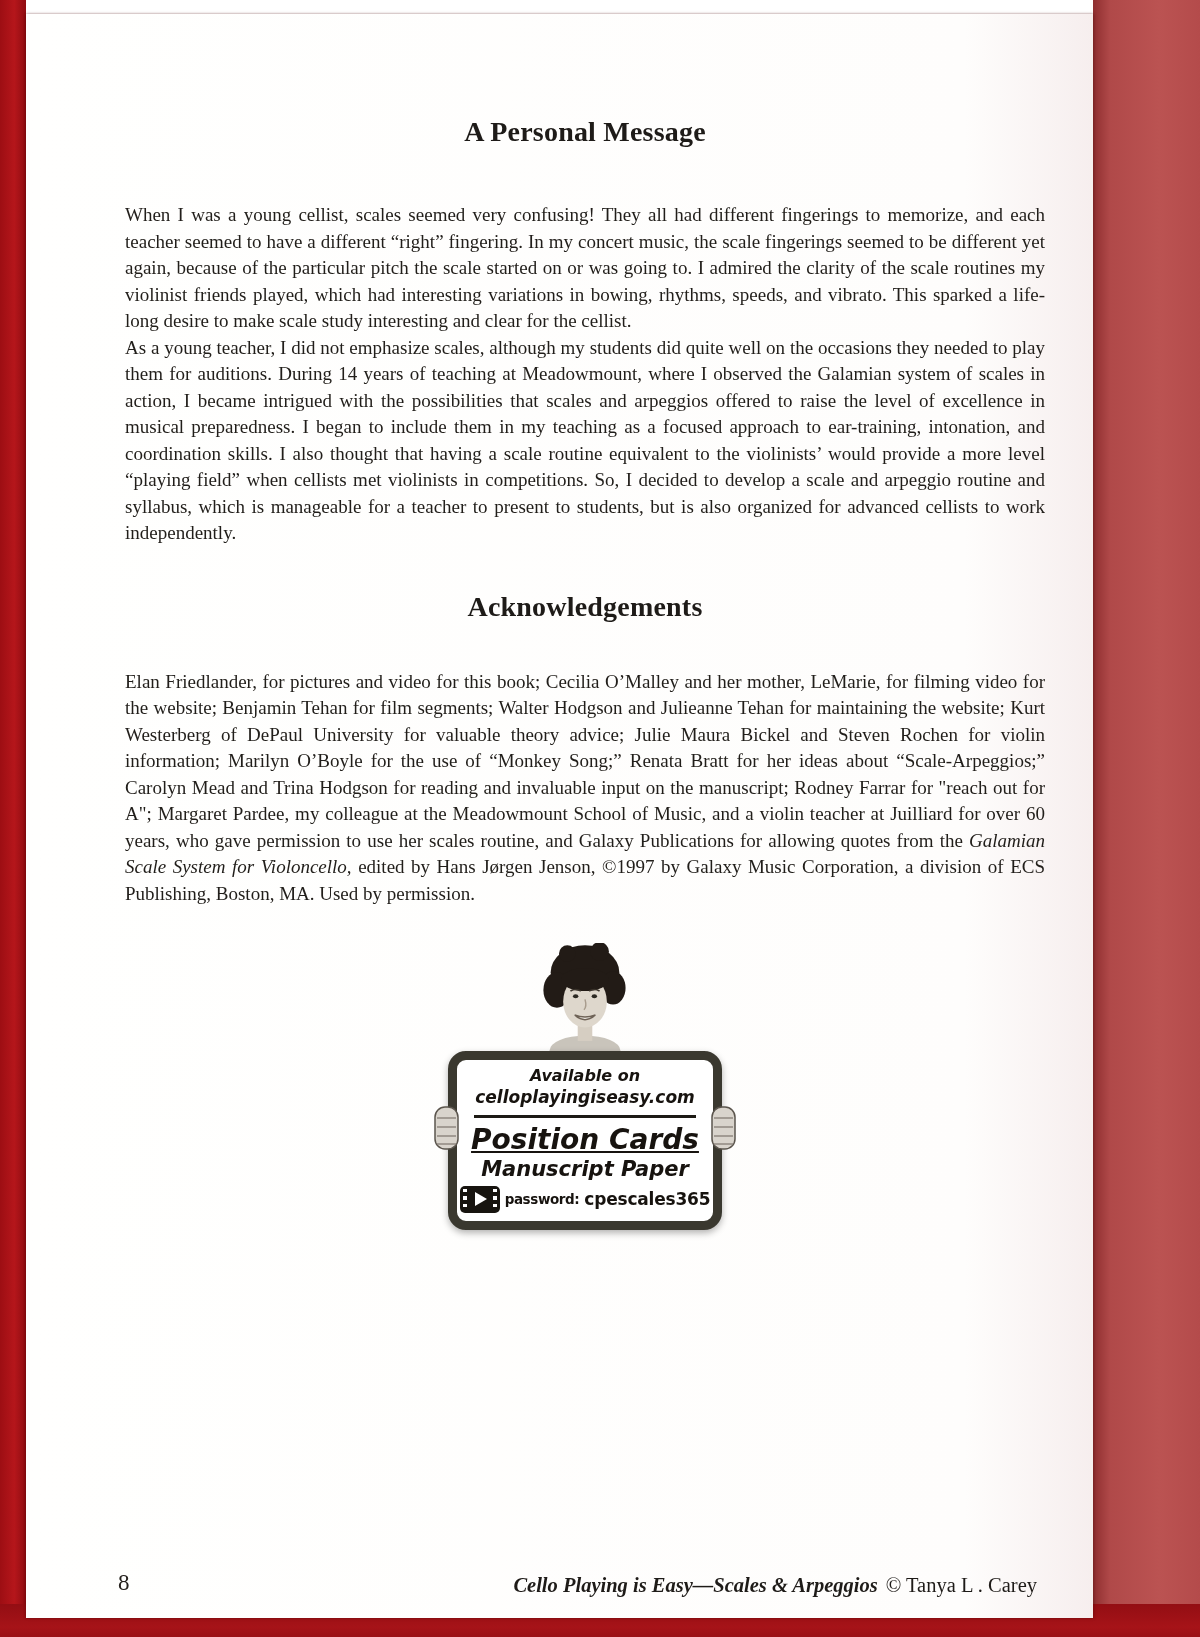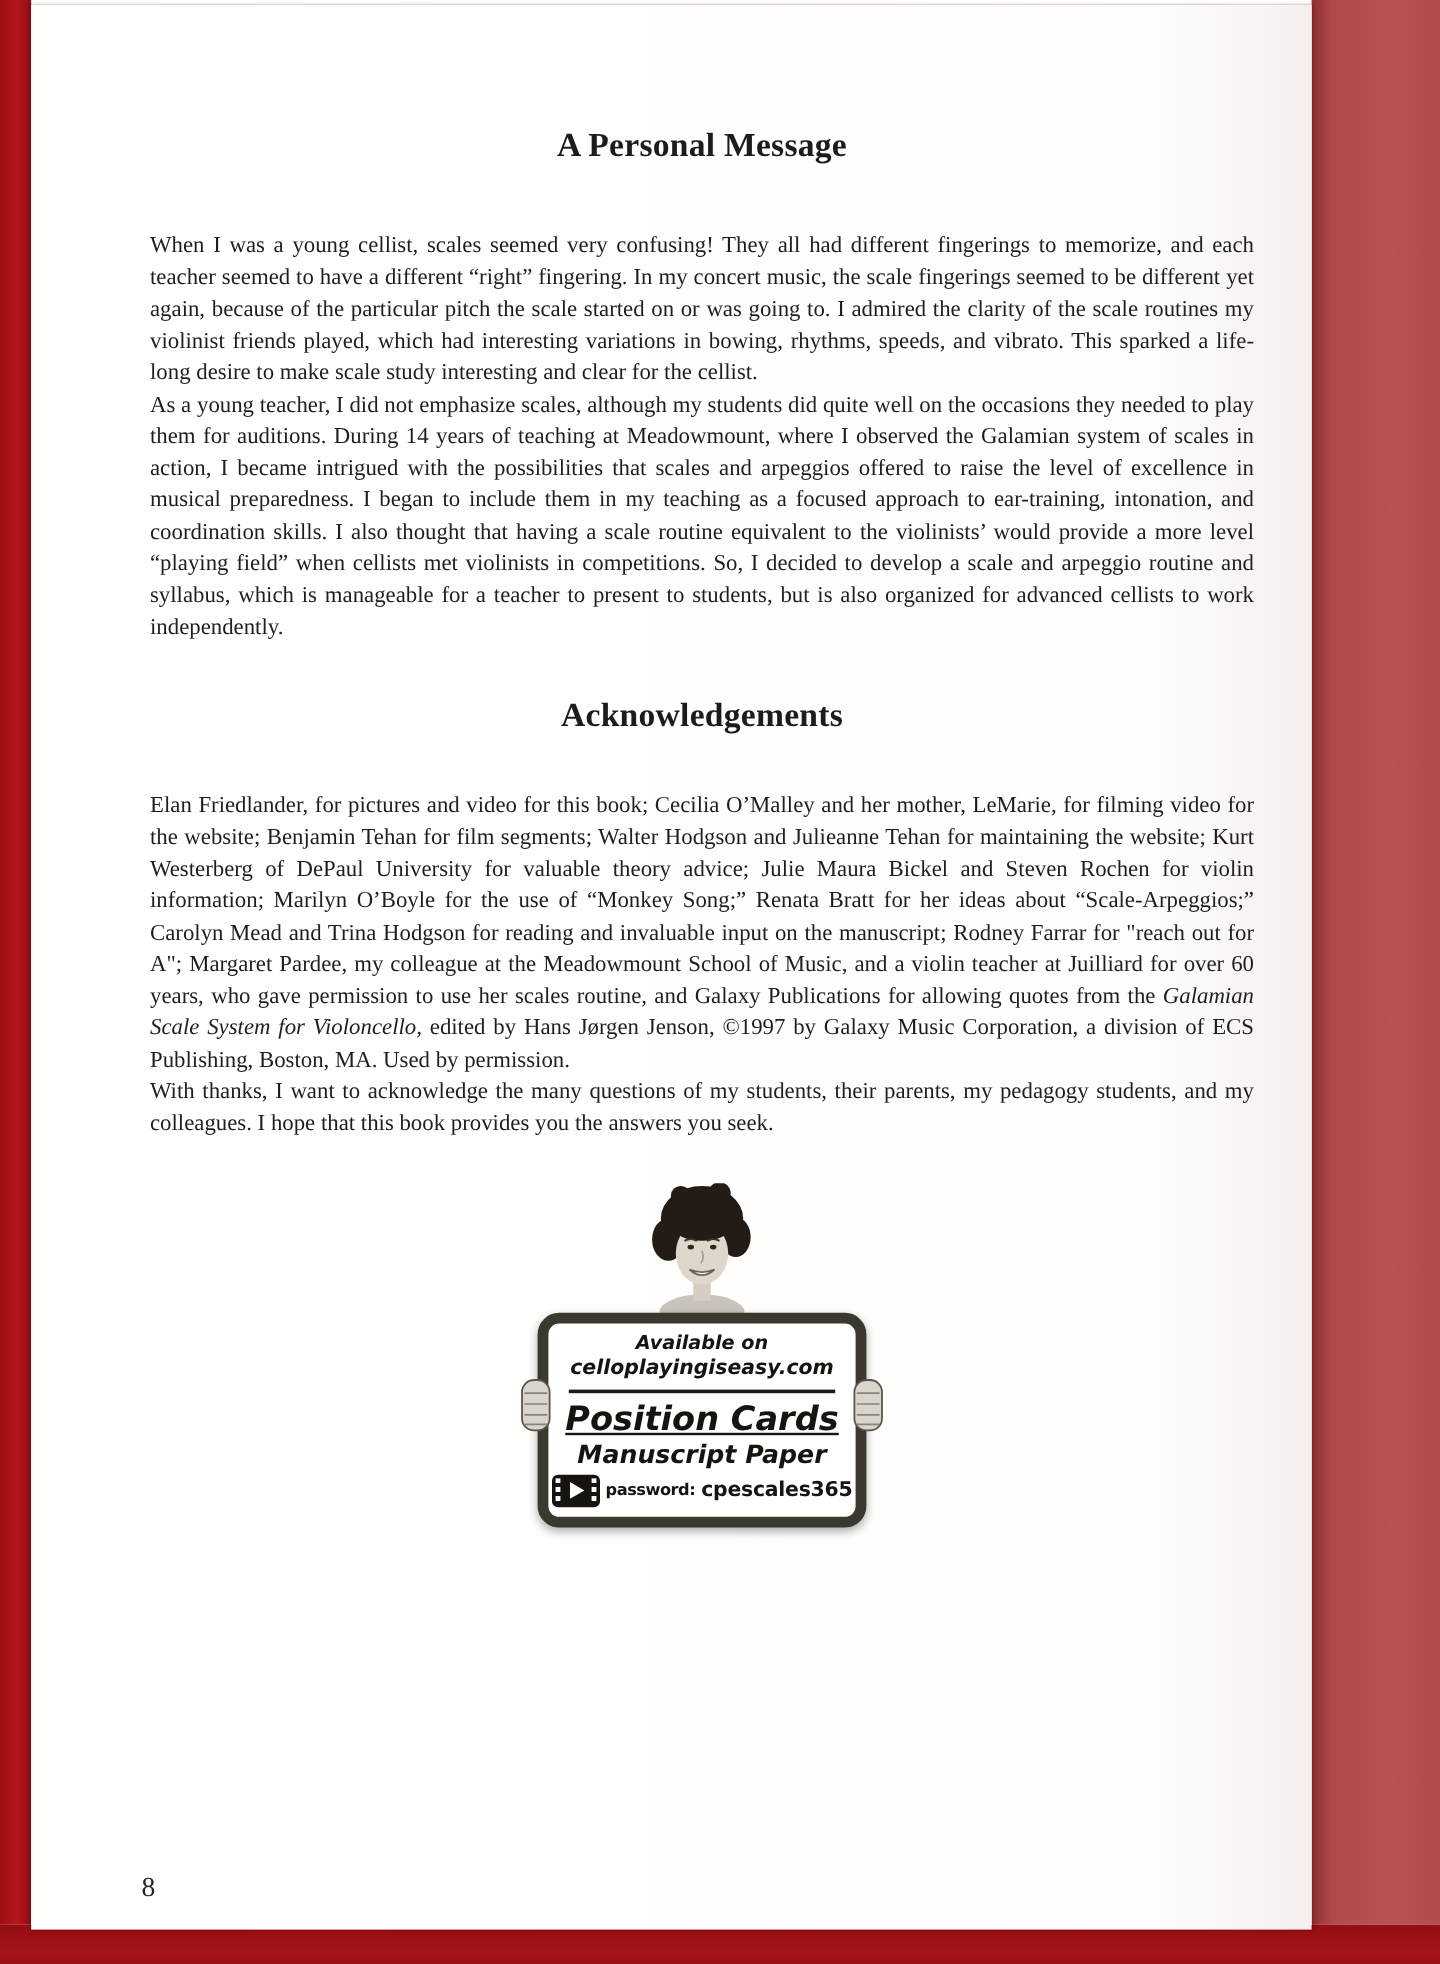--- a/index.html
+++ b/index.html
@@ -11,21 +11,21 @@
   
   .edge{position:absolute;}
   .edge-left{left:0;top:0;width:26px;height:1604px;
     background:linear-gradient(to right,#9d0e13,#b5161b 55%,#8f0c11 100%);}
   .edge-right{right:0;top:0;width:107px;height:1604px;
     background:linear-gradient(to right,#8e2e2f 0,#b04949 16%,#bb5352 62%,#b44b4b 100%);}
   .edge-bottom{left:0;bottom:0;width:1200px;height:33px;
     background:linear-gradient(to bottom,#930e13,#a61318 70%,#9a1015);}
   
   .page{
-    position:absolute;left:26px;top:4px;width:1067px;height:1604px;
+    position:absolute;left:26px;top:14px;width:1067px;height:1604px;
     background:linear-gradient(to right,#fffffe 0%,#fefdfc 88%,#f6eeee 100%);
     box-shadow:1px 0 3px rgba(70,5,5,.35), -1px 0 2px rgba(70,5,5,.25);
   }
   .content{padding:102px 48px 0 99px;}
   .h-main{font-size:28px;font-weight:bold;text-align:center;margin:0 0 54px 0;letter-spacing:.2px;}
   .h-ack{font-size:28px;font-weight:bold;text-align:center;margin:44px 0 46px 0;letter-spacing:.2px;}
   p.body{font-size:19px;line-height:26.5px;text-align:justify;margin:0;color:#211e1a;}
   .p2{margin-top:34px;}
   .p-short{margin-top:7px;text-align:left;}
   .intro{text-align:left;}
@@ -79,21 +79,20 @@
     <p class="body p1">When I was a young cellist, scales seemed very confusing! They all had different fingerings to memorize, and each teacher seemed to have a different “right” fingering. In my concert music, the scale fingerings seemed to be different yet again, because of the particular pitch the scale started on or was going to. I admired the clarity of the scale routines my violinist friends played, which had interesting variations in bowing, rhythms, speeds, and vibrato. This sparked a life-long desire to make scale study interesting and clear for the cellist.</p>
 
     <p class="body p2">As a young teacher, I did not emphasize scales, although my students did quite well on the occasions they needed to play them for auditions. During 14 years of teaching at Meadowmount, where I observed the Galamian system of scales in action, I became intrigued with the possibilities that scales and arpeggios offered to raise the level of excellence in musical preparedness. I began to include them in my teaching as a focused approach to ear-training, intonation, and coordination skills. I also thought that having a scale routine equivalent to the violinists’ would provide a more level “playing field” when cellists met violinists in competitions. So, I decided to develop a scale and arpeggio routine and syllabus, which is manageable for a teacher to present to students, but is also organized for advanced cellists to work independently.</p>
 
 
     <h2 class="h-ack">Acknowledgements</h2>
 
 
     <p class="body credits"><span>Elan Friedlander, for pictures and video for this book; Cecilia O’Malley and her mother, LeMarie, for filming video for the website; Benjamin Tehan for film segments; Walter Hodgson and Julieanne Tehan for maintaining the website; Kurt Westerberg of DePaul University for valuable theory advice; Julie Maura Bickel and Steven Rochen for violin information; Marilyn O’Boyle for the use of “Monkey Song;” Renata Bratt for her ideas about “Scale-Arpeggios;” Carolyn Mead and Trina Hodgson for reading and invaluable input on the manuscript; Rodney Farrar for "reach out for A"; Margaret Pardee, my colleague at the Meadowmount School of Music, and a violin teacher at Juilliard for over 60 years, who gave permission to use her scales routine, and Galaxy Publications for allowing quotes from the </span><span class="em">Galamian Scale System for Violoncello,</span><span> edited by Hans Jørgen Jenson, ©1997 by Galaxy Music Corporation, a division of ECS Publishing, Boston, MA. Used by permission.</span></p>
 
-    <p class="body thanks">With thanks, I want to acknowledge the many questions of my students, their parents, my pedagogy students, and my colleagues. I hope that this book provides you the answers you seek.</p>
 
     <figure class="promo">
 
       <svg class="head-svg" viewBox="0 0 100 115">
         <ellipse cx="50" cy="103" rx="34" ry="14" fill="#c9c4bb"></ellipse>
         <rect x="43" y="76" width="14" height="18" fill="#d6cec2"></rect>
         <ellipse cx="50" cy="28" rx="33" ry="26" fill="#221b16"></ellipse>
         <ellipse cx="23" cy="45" rx="13" ry="17" fill="#221b16"></ellipse>
         <ellipse cx="77" cy="43" rx="12" ry="16" fill="#221b16"></ellipse>
         <circle cx="33" cy="10" r="8" fill="#221b16"></circle>
@@ -140,13 +139,16 @@
             </span>
             <span class="pw-label">password:</span>
             <span class="pw-value">cpescales365</span>
           </div>
         </div>
       </div>
     </figure>
   </div>
 
   <div class="footer-num">8</div>
+  <div class="footer-right">
+    <span class="footer-title">Cello Playing is Easy—Scales &amp; Arpeggios</span><span class="footer-copy">© Tanya L . Carey</span>
+  </div>
 </div>
 
 </body></html>

